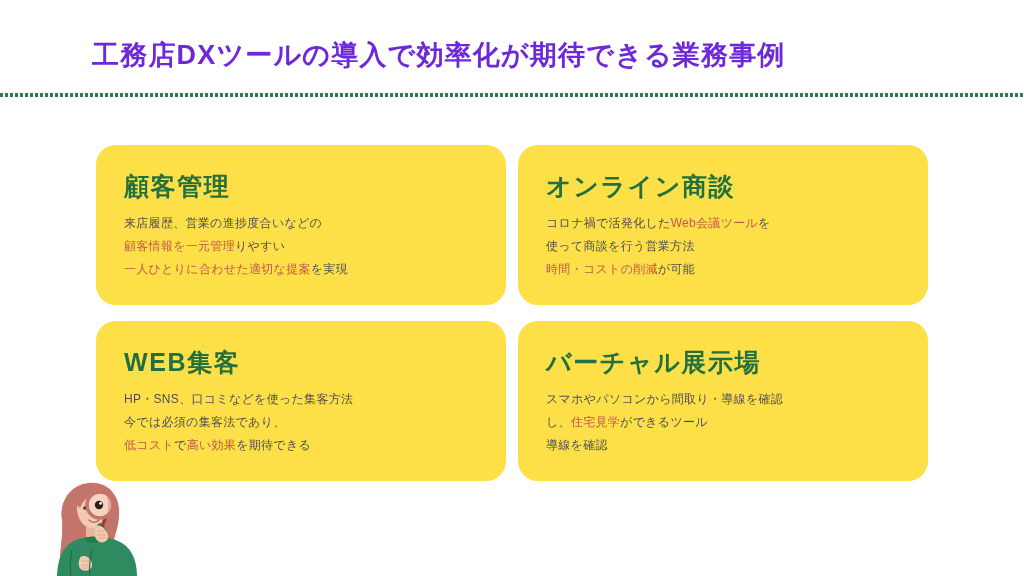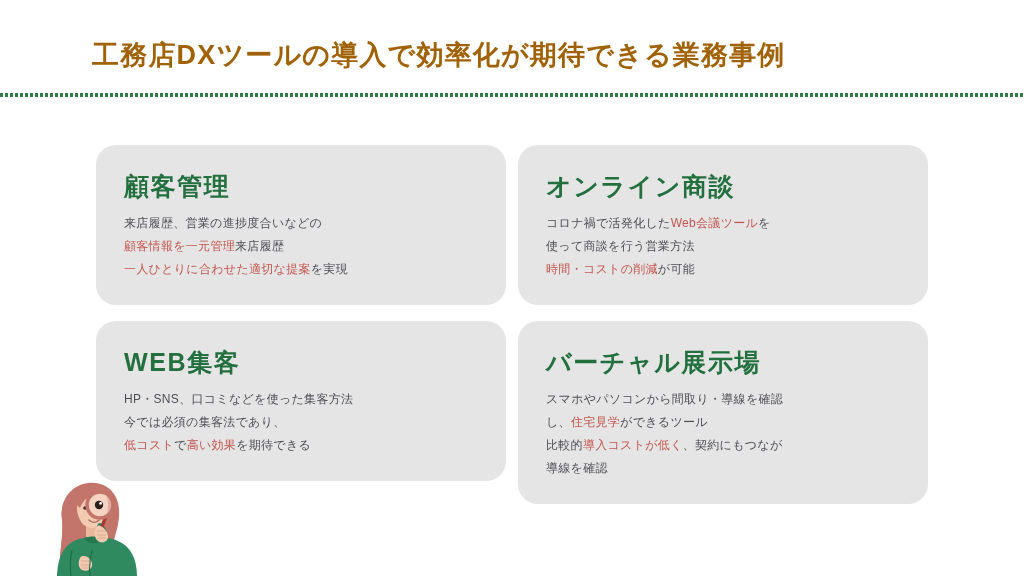--- a/index.html
+++ b/index.html
@@ -15,21 +15,21 @@
     position: relative;
   }
 
   
   .slide-title {
     position: absolute;
     left: 92px;
     top: 40px;
     font-size: 27px;
     font-weight: 700;
-    color: #a16207;
+    color: #6d28d9;
     letter-spacing: 1.2px;
     white-space: nowrap;
     line-height: 1.15;
   }
 
   
   .dotted-divider {
     position: absolute;
     left: 0;
     top: 93px;
@@ -47,21 +47,21 @@
     top: 145px;
     width: 832px;
     display: grid;
     grid-template-columns: 410px 410px;
     grid-column-gap: 12px;
     grid-row-gap: 16px;
     align-items: start;
   }
 
   .info-card {
-    background: #e5e5e5;
+    background: #fde047;
     border-radius: 20px;
     padding: 26px 28px 24px 28px;
     box-sizing: border-box;
   }
 
   .card-heading {
     font-size: 25px;
     font-weight: 700;
     color: #23703f;
     letter-spacing: 1.6px;
@@ -106,21 +106,21 @@
 
 <div class="card-grid">
 
   <div class="info-card">
     <div class="card-heading">顧客管理</div>
     <div class="card-body">
       <span class="card-line">
         <span>来店履歴、営業の進捗度合いなどの</span>
       </span>
       <span class="card-line">
-        <span class="hl">顧客情報を一元管理</span><span>来店履歴</span>
+        <span class="hl">顧客情報を一元管理</span><span>りやすい</span>
       </span>
       <span class="card-line">
         <span class="hl">一人ひとりに合わせた適切な提案</span><span>を実現</span>
       </span>
     </div>
   </div>
 
   <div class="info-card">
     <div class="card-heading">オンライン商談</div>
     <div class="card-body">
@@ -152,23 +152,20 @@
   </div>
 
   <div class="info-card">
     <div class="card-heading">バーチャル展示場</div>
     <div class="card-body">
       <span class="card-line">
         <span>スマホやパソコンから間取り・導線を確認</span>
       </span>
       <span class="card-line">
         <span>し、</span><span class="hl">住宅見学</span><span>ができるツール</span>
-      </span>
-      <span class="card-line">
-        <span>比較的</span><span class="hl">導入コストが低く</span><span>、契約にもつなが</span>
       </span>
       <span class="card-line">
         <span>導線を確認</span>
       </span>
     </div>
   </div>
 
 </div>
 
 <div class="character">

